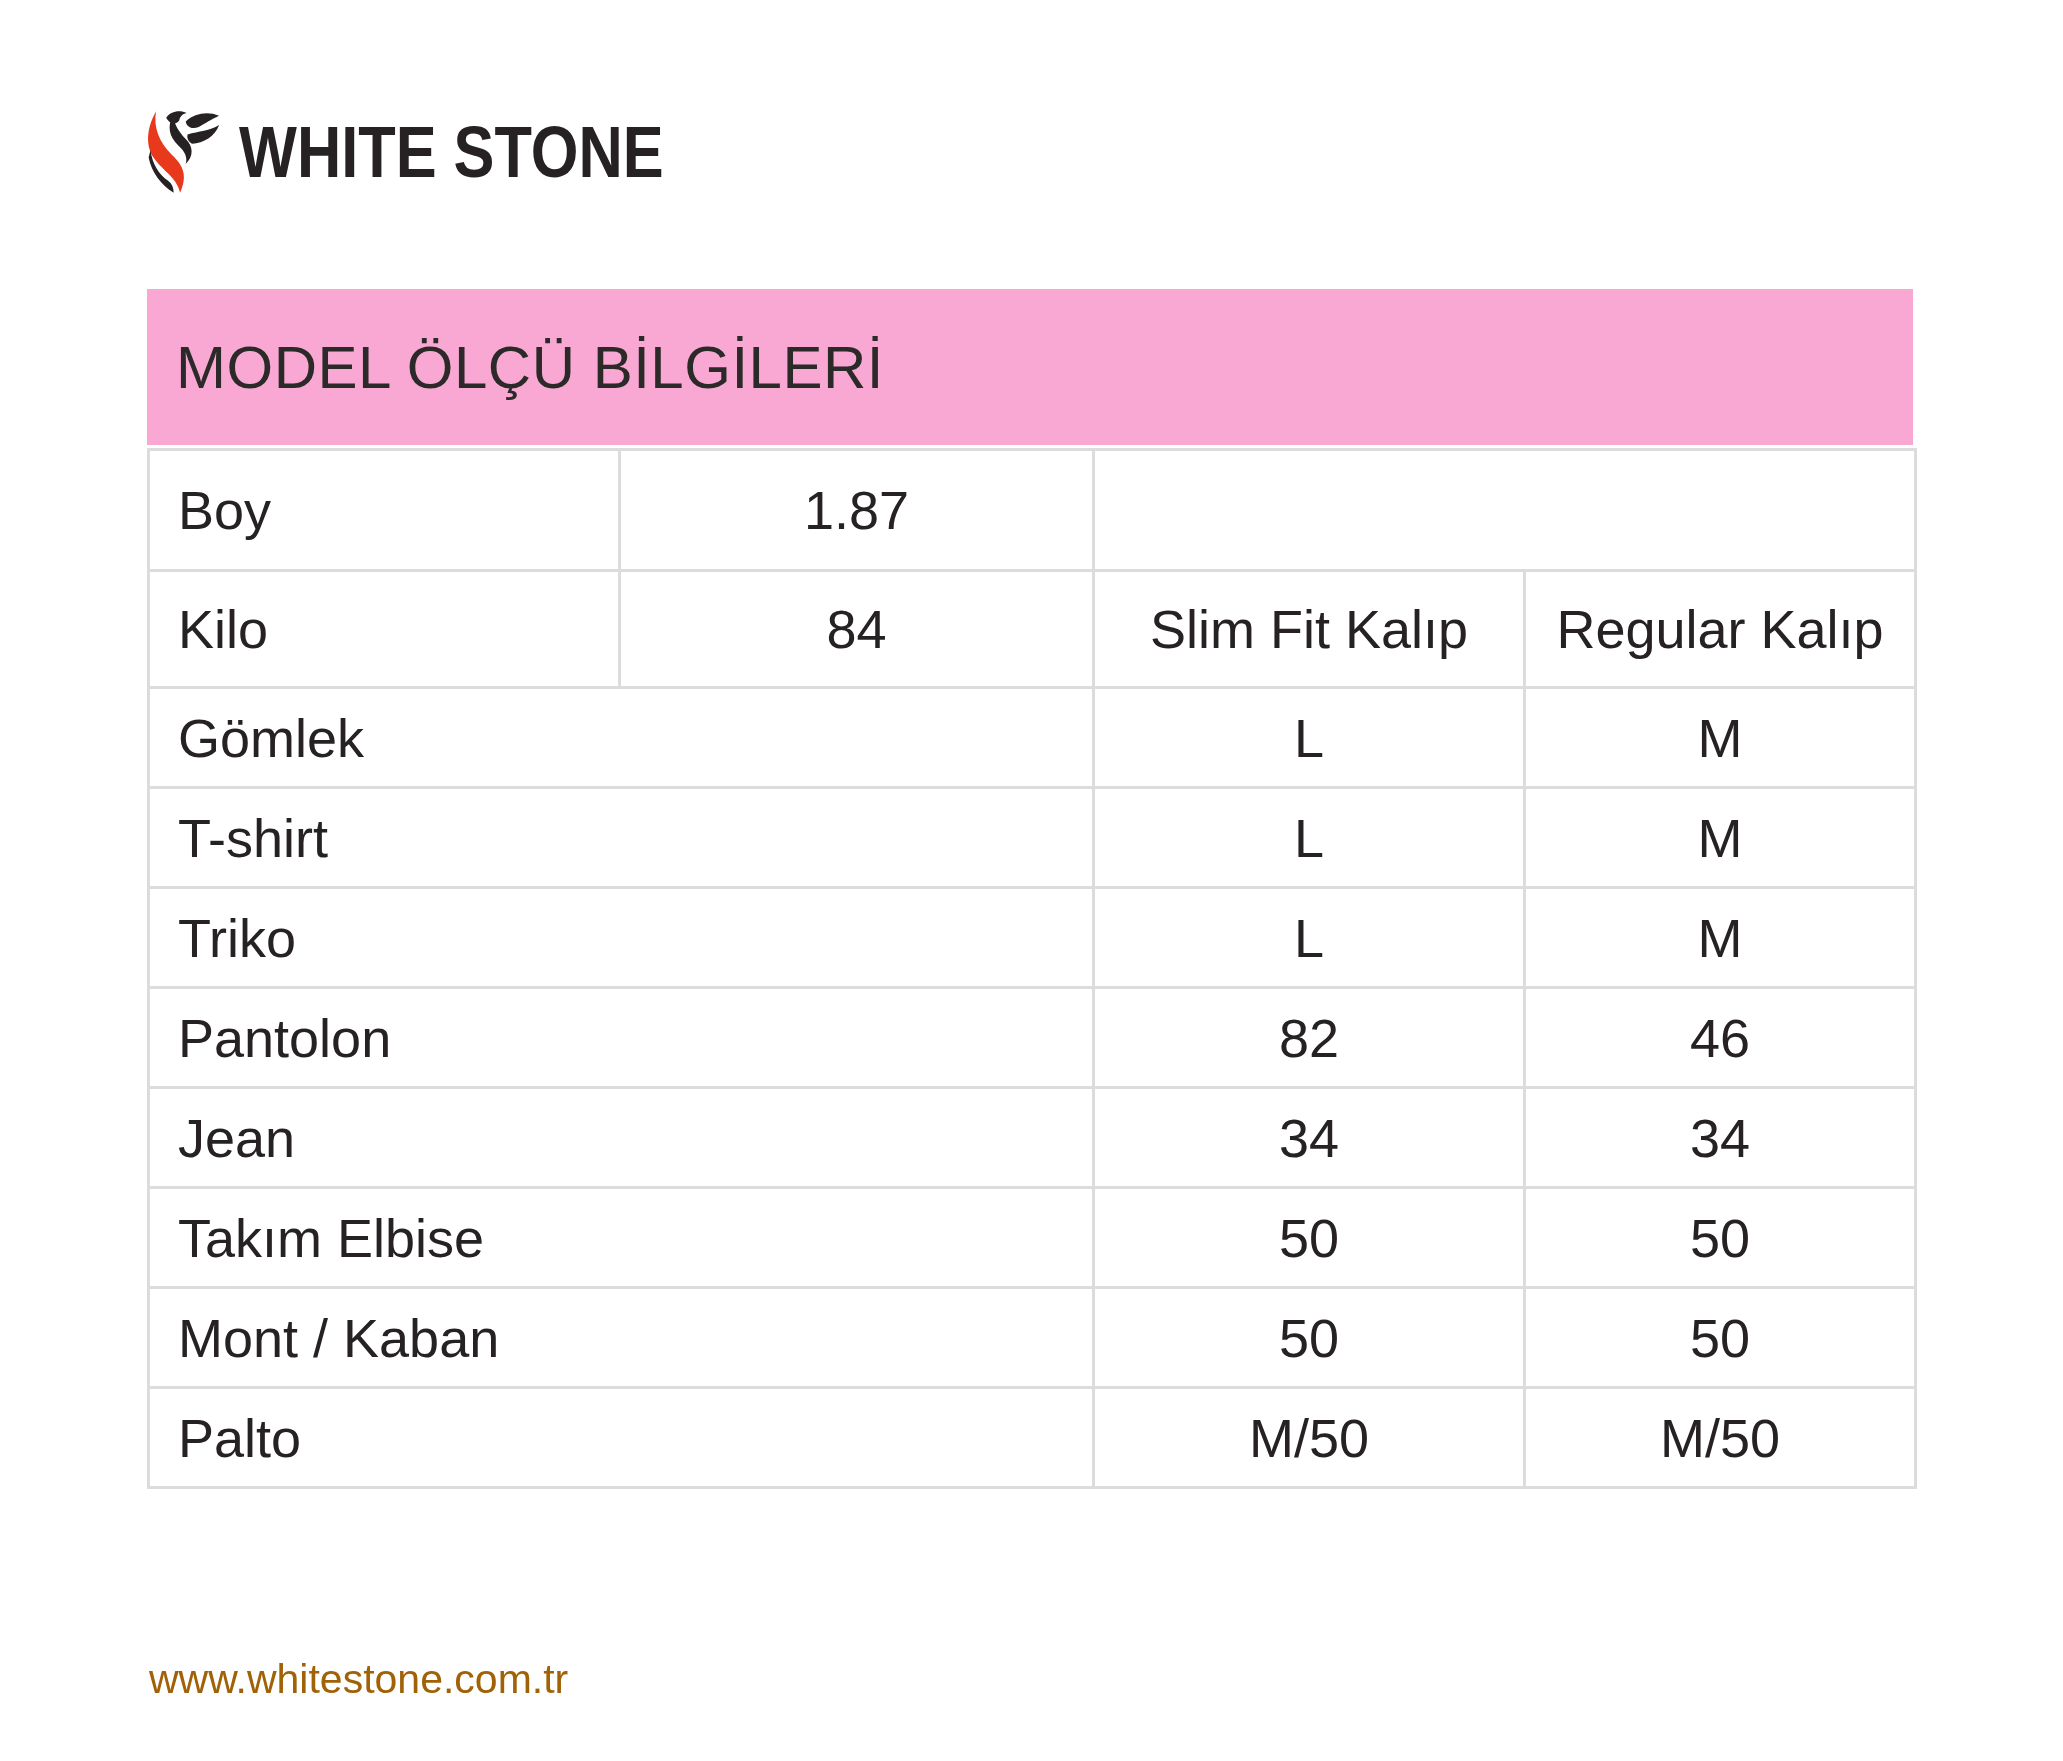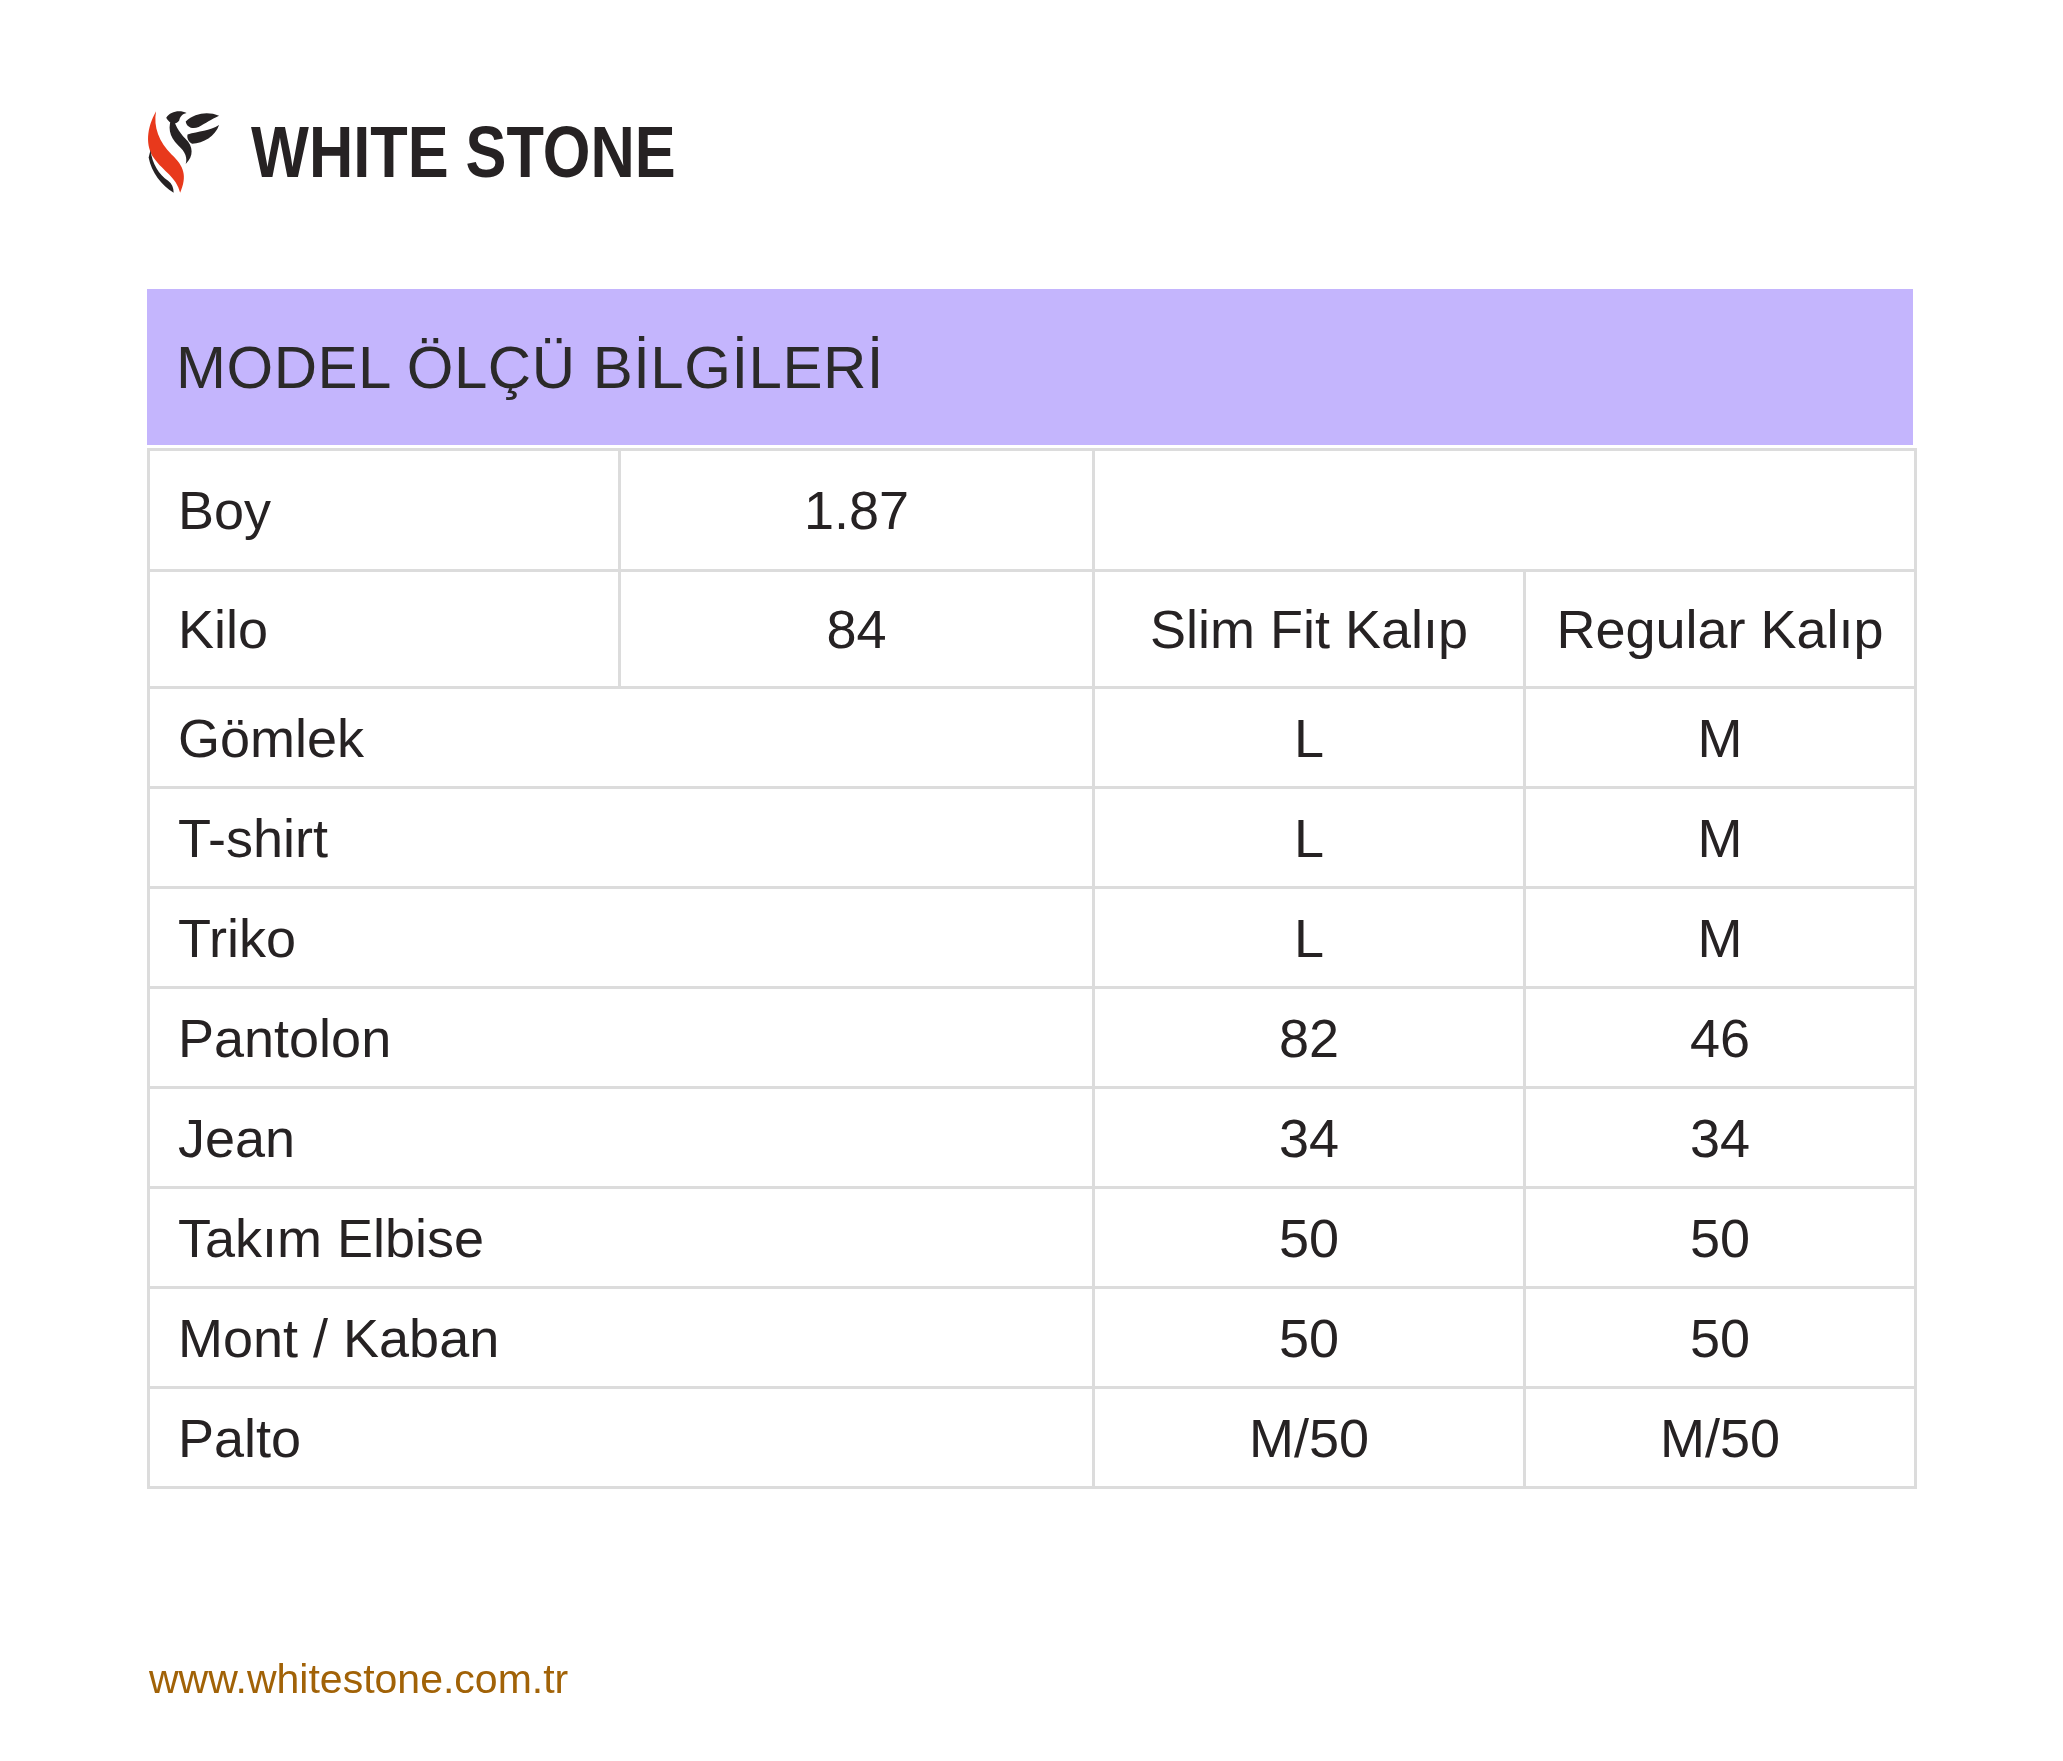--- a/index.html
+++ b/index.html
@@ -8,39 +8,39 @@
     width:2063px;height:1762px;
     background:#ffffff;
     font-family:"Liberation Sans","DejaVu Sans",sans-serif;
     color:#262223;
     overflow:hidden;
   }
 
   
   .logo{
     position:absolute;left:144px;top:110px;
-    display:flex;align-items:center;gap:31px;
+    display:flex;align-items:center;gap:19px;
   }
   .logo svg{display:block;width:76px;height:82px;}
   .wordmark{
     display:inline-block;
     font-size:73px;font-weight:bold;
     letter-spacing:0px;
     transform:scaleX(0.84);
     transform-origin:left center;
     white-space:nowrap;
     color:#262223;
   }
 
   
   .banner{
     position:absolute;left:147px;top:289px;
     width:1766px;height:156px;
     box-sizing:border-box;
-    background:#c4b5fd;
+    background:#f9a8d4;
     display:flex;align-items:center;
     padding-left:29px;
     font-size:60px;
     letter-spacing:0.5px;
     color:#2b2a29;
   }
 
   
   table.size-table{
     position:absolute;left:147px;top:448px;

